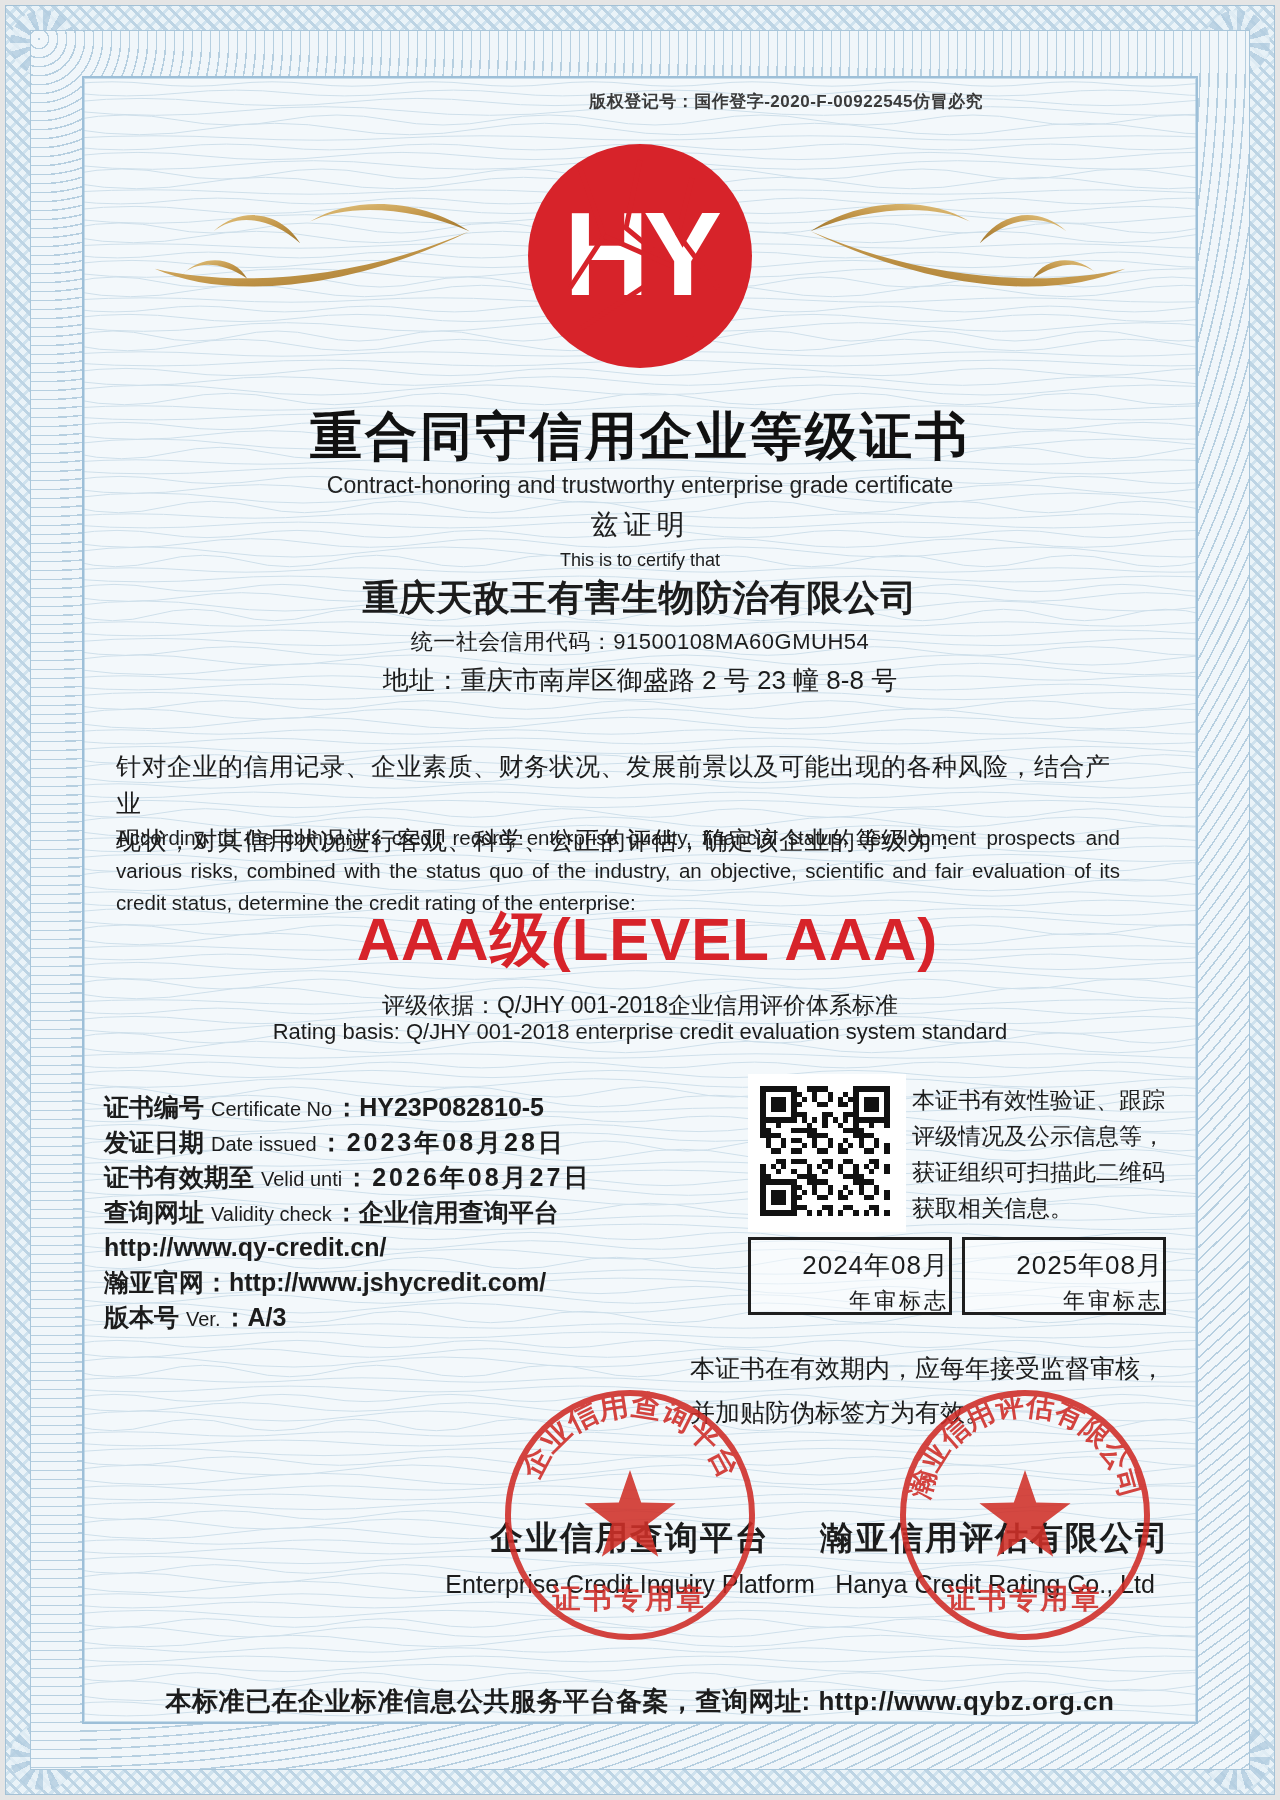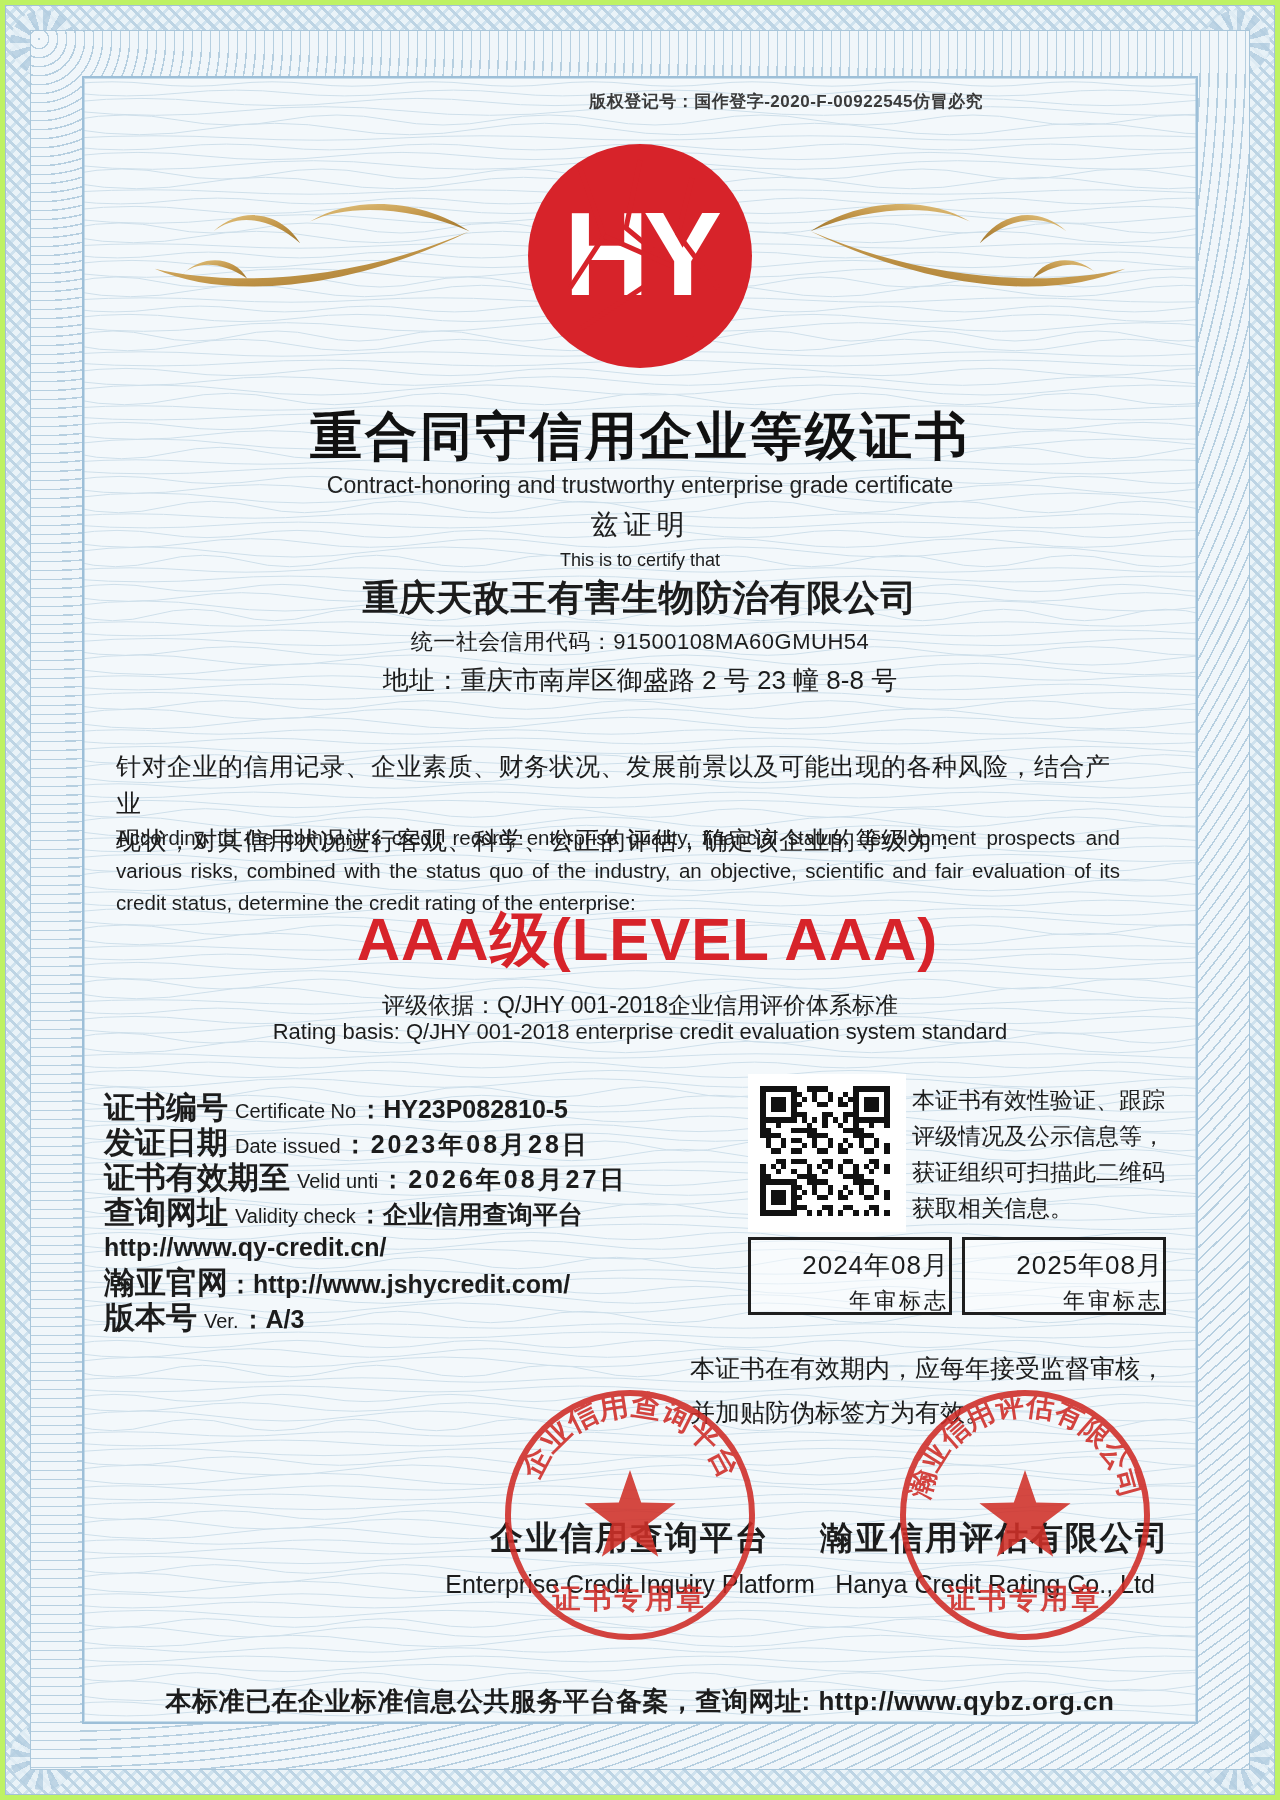--- a/index.html
+++ b/index.html
@@ -1,17 +1,17 @@
 <!DOCTYPE html>
 <html><head>
 <meta charset="utf-8">
 <style>
   html,body{margin:0;padding:0;background:#ffffff;}
   .cert{position:relative;width:1280px;height:1800px;overflow:hidden;
-        font-family:"Liberation Sans",sans-serif;color:#1c1c1c;background:#bef264;}
+        font-family:"Liberation Sans",sans-serif;color:#1c1c1c;background:#e5e5e5;}
 
   
   .band1{position:absolute;inset:5px;border:1px solid #a3c1d6;
     background:
       repeating-linear-gradient(45deg,#bdd4e4 0 3px,rgba(255,255,255,0) 3px 9px),
       repeating-linear-gradient(-45deg,#cfe2ee 0 3px,rgba(255,255,255,0) 3px 9px),
       #eaf3f8;}
   .band2{position:absolute;inset:30px;border:1px solid #a9c6da;
     background:
       repeating-radial-gradient(circle at 8px 8px,#b6cfe0 0 1.5px,rgba(255,255,255,0) 1.5px 9px),
@@ -44,21 +44,21 @@
 
   .para-cn{left:116px;width:1002px;top:748px;font-size:25px;line-height:37px;letter-spacing:.5px;}
   .para-en{left:116px;width:1004px;top:822px;font-size:20.5px;line-height:32.5px;text-align:justify;}
 
   .grade{top:900px;font-size:60px;font-weight:bold;color:#d7232a;letter-spacing:1px;margin-left:15px;}
   .basis-cn{top:990px;font-size:23px;}
   .basis-en{top:1019px;font-size:22px;}
 
   .details{left:104px;top:1090px;width:560px;}
   .drow{height:35px;line-height:35px;white-space:nowrap;}
-  .dcn{font-size:31px;font-weight:bold;}
+  .dcn{font-size:25px;font-weight:bold;}
   .den{font-size:20px;margin:0 2px 0 7px;text-align:right;}
   .dval{font-size:25px;font-weight:600;}
   .sp{letter-spacing:3px;}
 
   .qr{left:748px;top:1074px;width:154px;height:154px;background:#fff;padding:2px;}
   .qr svg{width:150px;height:150px;display:block;}
   .qr-note{left:912px;top:1082px;width:280px;font-size:23px;line-height:36px;}
 
   .abox{border:3px solid #1f1f1f;width:198px;height:72px;text-align:right;
         background:rgba(252,254,255,.55);}

